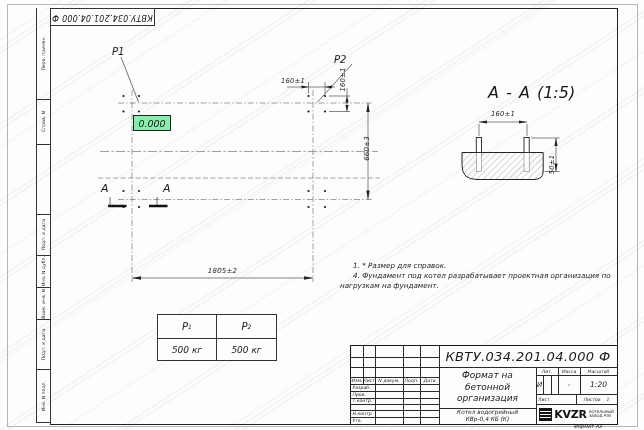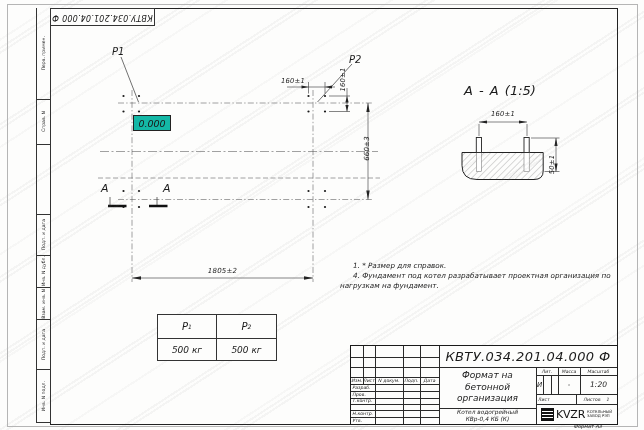--- a/index.html
+++ b/index.html
@@ -13,21 +13,21 @@
   .outer-border{left:7px;top:4px;width:629px;height:421px;border:1px solid #b5b5b5;}
   .frame{left:50px;top:8px;width:566px;height:415px;border:1.5px solid #222;}
   .stamp-top{left:50px;top:8px;width:103px;height:16px;border:1.1px solid #333;display:flex;align-items:center;justify-content:center;background:#fdfdfc;}
   .stamp-top span{transform:rotate(180deg);font-size:8px;font-style:italic;white-space:nowrap;letter-spacing:.2px;}
   .sidebar{left:36px;top:8px;width:14px;height:415px;border-left:1px solid #333;}
   .sb-cell{position:absolute;left:0;width:13px;border-bottom:1px solid #333;border-right:1px solid #333;display:flex;align-items:center;justify-content:center;overflow:hidden;}
   .sb-cell span{writing-mode:vertical-rl;transform:rotate(180deg);font-size:4.6px;color:#222;white-space:nowrap;}
   .lbl{position:absolute;font-style:italic;white-space:nowrap;}
   .dim{font-size:7px;letter-spacing:.2px;}
   .rot{display:flex;align-items:center;justify-content:center;transform:rotate(-90deg);}
-  .elev-box{left:133px;top:115px;width:36px;height:14px;border:1.1px solid #222;background:#14b8a6;display:flex;align-items:center;justify-content:center;}
+  .elev-box{left:133px;top:115px;width:36px;height:14px;border:1.1px solid #222;background:#86efac;display:flex;align-items:center;justify-content:center;}
   .elev-box span{font-size:9.5px;font-style:italic;}
   .notes{left:340px;top:261px;width:274px;}
   .notes p{margin:0;font-size:7.2px;font-style:italic;line-height:10px;text-indent:13px;color:#222;}
   
   .ltable{left:157px;top:314px;width:118px;border:1px solid #333;background:#fdfdfc;}
   .lt-row{display:flex;}
   .lt-cell{width:59px;box-sizing:border-box;border-right:1px solid #333;display:flex;align-items:center;justify-content:center;font-style:italic;}
   .lt-cell:last-child{border-right:none;}
   .lt-head{height:24px;font-size:10px;border-bottom:1px solid #333;}
   .lt-val{height:21px;font-size:9px;}
@@ -37,21 +37,21 @@
   .tb .vl,.tb .hl{position:absolute;background:#2a2a2a;}
   .tb .vl{width:1px;}
   .tb .hl{height:1px;}
   .tb-cell{position:absolute;display:flex;align-items:center;justify-content:center;overflow:hidden;}
   .tb-small{font-size:4.6px;font-style:italic;color:#222;}
   .tb-doc{font-size:13px;font-style:italic;letter-spacing:.4px;white-space:nowrap;}
   .tb-title{flex-direction:column;font-size:9px;font-style:italic;line-height:11.5px;}
   .tb-prod{flex-direction:column;font-size:5.8px;font-style:italic;line-height:6.6px;}
   .logo-box{display:flex;align-items:center;justify-content:center;gap:2px;}
   .logo-mark{width:11px;height:11px;background:repeating-linear-gradient(180deg,#111 0 2.1px,#fff 2.1px 3px);border:1px solid #111;}
-  .logo-word{font-size:11px;font-weight:normal;letter-spacing:-.2px;color:#111;}
+  .logo-word{font-size:11px;font-weight:bold;letter-spacing:-.2px;color:#111;}
   .logo-sub{display:flex;flex-direction:column;font-size:3.8px;line-height:4.4px;color:#222;}
   .fmt{left:560px;top:423px;width:56px;text-align:center;font-size:5px;font-style:italic;}
   svg{position:absolute;left:0;top:0;}
 </style>
 </head>
 <body>
 
 <div class="page">
 
   <svg width="644" height="430">
@@ -174,35 +174,35 @@
       </div>
     <div class="sb-cell" style="top:312px;height:49px">
         <span>Подп. и дата</span>
       </div>
     <div class="sb-cell" style="top:362px;height:52px">
         <span>Инв. N подл.</span>
       </div>
   </div>
 
   <span class="lbl" style="left:112px;top:46px;font-size:10px">P1</span>
-  <span class="lbl" style="left:349px;top:54px;font-size:10px">P2</span>
+  <span class="lbl" style="left:334px;top:54px;font-size:10px">P2</span>
 
   <div class="abs elev-box">
     <span>0.000</span>
   </div>
 
   <div class="abs dim" style="left:132px;top:267px;width:181px;text-align:center;font-style:italic">1805±2</div>
   <div class="abs dim rot" style="left:346px;top:144px;width:40px;height:9px;font-style:italic">660±3</div>
   <span class="lbl dim" style="left:281px;top:77px;font-size:6.8px">160±1</span>
   <div class="abs dim rot" style="left:326.5px;top:74.5px;width:30px;height:9px;font-size:6.8px;font-style:italic">160±1</div>
 
   <span class="lbl" style="left:101px;top:182px;font-size:11px">А</span>
   <span class="lbl" style="left:163px;top:182px;font-size:11px">А</span>
 
-  <span class="lbl" style="left:464px;top:83px;font-size:13px;word-spacing:2px">А - А (1:5)</span>
+  <span class="lbl" style="left:488px;top:83px;font-size:16px;word-spacing:2px">А - А (1:5)</span>
   <div class="abs dim" style="left:479px;top:110px;width:48px;text-align:center;font-size:6.8px;font-style:italic">160±1</div>
   <div class="abs dim rot" style="left:534px;top:160px;width:34px;height:9px;font-size:6.8px;font-style:italic">50±1</div>
 
   <div class="abs notes">
     <p>1. * Размер для справок.</p>
     <p>4. Фундамент под котел разрабатывает проектная организация по нагрузкам на фундамент.</p>
   </div>
 
   <div class="abs ltable">
     <div class="lt-row">

